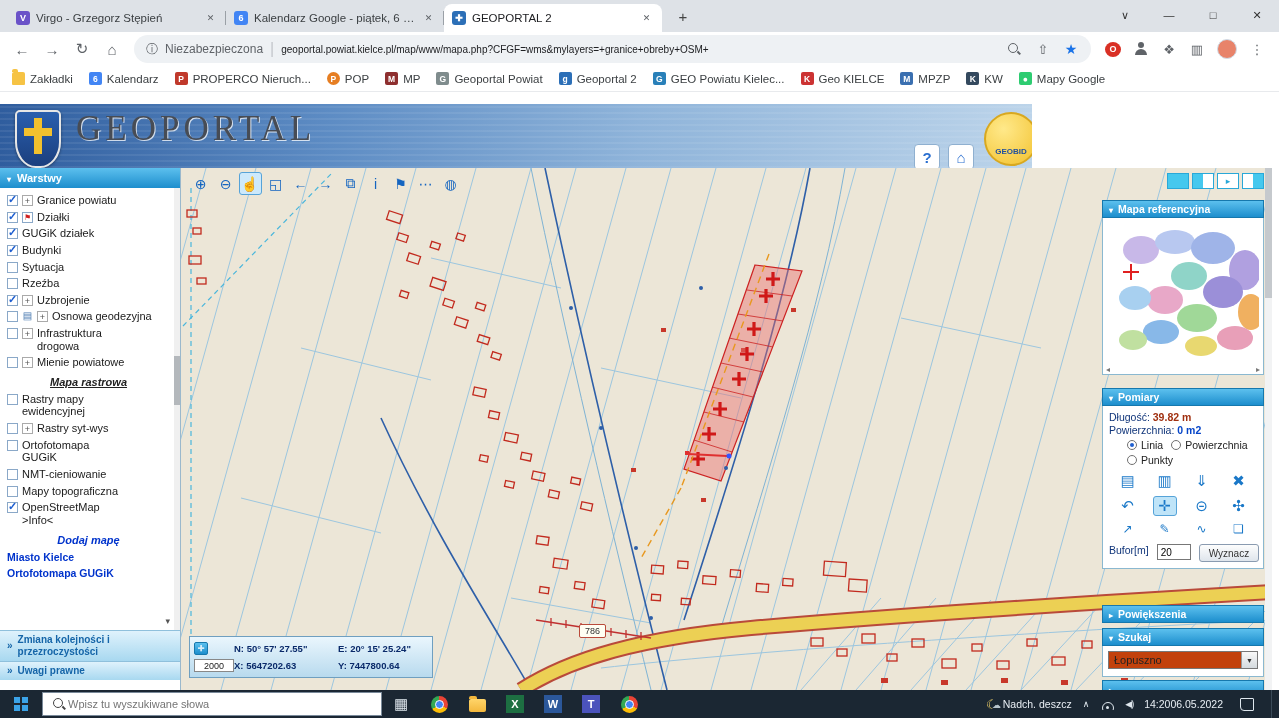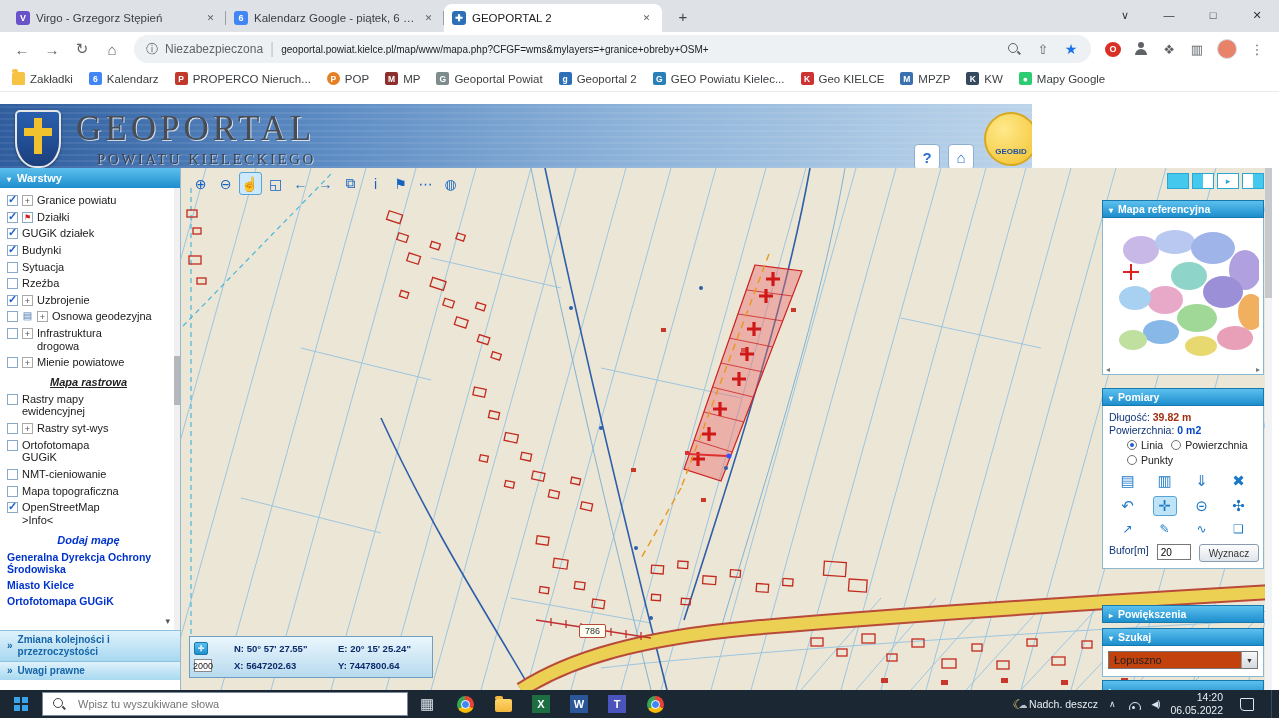--- a/index.html
+++ b/index.html
@@ -104,21 +104,21 @@
   .lic{width:22px;height:16px;border:1px solid #29a8d8;background:#fff;display:flex;align-items:center;justify-content:center}
   .lic.k-v1{background:#45c8ee}
   .lic.k-v2{background:linear-gradient(90deg,#45c8ee 50%,#fff 50%)}
   .lic.k-v3::after{content:"▸";font-size:9px;color:#29a8d8}
   .lic.k-v4{background:linear-gradient(90deg,#fff 50%,#45c8ee 50%)}
   .roadlabel{position:absolute;left:398px;top:456px;width:27px;height:14px;background:#fffef2;border:1px solid #b94a3a;border-radius:2px;font-size:9px;color:#333;display:flex;align-items:center;justify-content:center;z-index:4}
 
   .coordbox{position:absolute;left:8px;bottom:12px;background:linear-gradient(180deg,#eaf6fd,#b8daee);border:1px solid #6f9fc0;padding:4px 6px 4px 4px;display:grid;grid-template-columns:34px 98px 88px;grid-auto-rows:15px;gap:2px 6px;align-items:center;font-size:9.5px;font-weight:bold;color:#0a2a6a;z-index:5}
   .posicon{width:14px;height:13px;background:linear-gradient(180deg,#5cc0ee,#1d8ecd);border:1px solid #1678ad;border-radius:2px;color:#fff;font-size:8px;display:flex;align-items:center;justify-content:center}
   .posicon::before{content:"✛"}
-  .scalebox{width:18px;height:13px;background:#fff;border:1px solid #888;font-size:9px;font-weight:normal;color:#222;display:flex;align-items:center;justify-content:center}
+  .scalebox{width:40px;height:13px;background:#fff;border:1px solid #888;font-size:9px;font-weight:normal;color:#222;display:flex;align-items:center;justify-content:center}
 
   
   .mappanel{position:absolute;left:921px;width:162px;z-index:6}
   .phdr{height:18px;background:linear-gradient(180deg,#5cc0ee,#1d8ecd);border:1px solid #1678ad;color:#fff;font-weight:bold;font-size:10.5px;display:flex;align-items:center;gap:5px;padding:0 6px}
   .pbody{background:#fff;border:1px solid #8ab8d0;border-top:none}
   .refbody{padding:2px;position:relative}
   .refnav{position:absolute;bottom:0;font-size:8px;color:#777}
   .refnav.l{left:3px}.refnav.l::before{content:"◂"}
   .refnav.r{right:3px}.refnav.r::before{content:"▸"}
   .pombody{padding:4px 6px 6px;font-size:10.5px;color:#10357a}
@@ -142,21 +142,21 @@
   .fakesel .dd::before{content:"▼";font-size:7px;color:#333}
 
   .pagescroll{position:absolute;right:0;top:0;width:7px;height:522px;background:#f2f3f4;z-index:9}
   .pagethumb{position:absolute;top:0;width:7px;height:130px;background:#c5c9cd}
 
   
   .taskbar{position:absolute;left:0;top:690px;width:1279px;height:28px;background:#1b2733;display:flex;align-items:center;color:#e8eef4;z-index:20}
   .startbtn{width:42px;height:28px;display:flex;align-items:center;justify-content:center}
   .winlogo{width:14px;height:14px;display:grid;grid-template-columns:6px 6px;grid-template-rows:6px 6px;gap:1.5px}
   .winlogo span{background:#3ba3e8}
-  .tsearch{width:366px;height:24px;background:#fff;display:flex;align-items:center;gap:10px;padding:0 9px;border:1px solid #7a8a9a}
+  .tsearch{width:340px;height:24px;background:#fff;display:flex;align-items:center;gap:0;padding:0 9px;border:1px solid #7a8a9a}
   .tsearch .k-loupe::before{border-color:#444}
   .tsearch .k-loupe::after{background:#444}
   .tsearch input{border:none;outline:none;flex:1;font-size:11px;color:#555;font-family:"Liberation Sans",sans-serif}
   .tbapps{display:flex;align-items:center}
   .tbicon{width:38px;height:28px;display:flex;align-items:center;justify-content:center}
   .appglyph{display:flex;align-items:center;justify-content:center;width:18px;height:18px;font-size:11px;font-weight:bold;color:#fff}
   .appglyph.k-tv{font-size:15px;font-weight:normal;color:#dfe7ee}
   .appglyph.k-chrome{border-radius:50%;background:conic-gradient(#ea4335 0 33%,#fbbc05 0 66%,#34a853 0 100%);position:relative;width:17px;height:17px}
   .appglyph.k-chrome::after{content:"";position:absolute;inset:4px;background:#4285f4;border:1.5px solid #fff;border-radius:50%}
   .appglyph.k-folder{background:linear-gradient(#ffd56a,#f3b73c);height:13px;width:17px;border-radius:2px;margin-top:3px;position:relative}
@@ -167,21 +167,21 @@
   .tray{margin-left:auto;display:flex;align-items:center;gap:11px;padding-right:3px;font-size:10.5px}
   .weather{display:flex;align-items:center;gap:5px}
   .moon{color:#f4d46a;font-size:13px;position:relative}
   .moon::after{content:"☁";position:absolute;left:6px;top:3px;font-size:9px;color:#b8c4cc}
   .caret{font-size:9px;color:#dfe7ee}
   .wifi{width:14px;height:11px;position:relative;overflow:hidden}
   .wifi::before{content:"";position:absolute;left:2px;top:3px;width:10px;height:10px;border:1.5px solid #dfe7ee;border-radius:50%}
   .wifi::after{content:"";position:absolute;left:5.5px;top:7px;width:3px;height:3px;background:#dfe7ee;border-radius:50%}
   .vol{font-size:9px;color:#dfe7ee;letter-spacing:-1px}
   .vol::before{content:"◀)"}
-  .clock{display:flex;flex-direction:column;align-items:flex-end;line-height:1.2;font-size:10.5px}
+  .clock{display:flex;align-items:flex-end;line-height:1.2;font-size:10.5px}
   .notif{width:26px;height:28px;display:flex;align-items:center;justify-content:center}
   .notif::before{content:"";width:12px;height:11px;border:1.5px solid #dfe7ee;border-radius:1px 1px 1px 4px}
   .showdesk{width:5px;height:28px;border-left:1px solid #3a4a58}
 </style>
 </head>
 <body>
 
 <div id="screen">
 
   <div class="tabstrip">
@@ -314,21 +314,20 @@
         <span class="fav" style="background:#2ecc71">●</span>
         <span>Mapy Google</span>
       </div>
     </div>
 
   <div class="appheader">
     <div class="crest">
         <div class="shield"></div>
       </div>
     <div class="apptitle">GEOPORTAL</div>
-    <div class="appsub">POWIATU KIELECKIEGO</div>
     <div class="hdrbtn hdr-help">?</div>
     <div class="hdrbtn hdr-home">⌂</div>
     <div class="geobid">GEOBID</div>
   </div>
 
   <div class="content">
 
     <div class="sidebar">
       <div class="panelhdr">
         <span class="arr"></span>
@@ -434,38 +433,34 @@
 
           <div class="lrow k-layer">
             <span class="cb"></span>
 
             <span class="lbl">NMT-cieniowanie</span>
           </div>
 
           <div class="lrow k-layer">
             <span class="cb"></span>
 
-            <span class="lbl">Mapa topograficzna</span>
+            <span class="lbl">Mapy topograficzna</span>
           </div>
 
           <div class="lrow k-layer">
             <span class="cb on"></span>
 
             <span class="lbl">OpenStreetMap &gt;Info&lt;</span>
           </div>
 
           <div class="lrow k-action">
 
             <span class="lbl">Dodaj mapę</span>
           </div>
 
-          <div class="lrow k-link">
-
-            <span class="lbl">Generalna Dyrekcja Ochrony Środowiska</span>
-          </div>
 
           <div class="lrow k-link">
 
             <span class="lbl">Miasto Kielce</span>
           </div>
 
           <div class="lrow k-link">
 
             <span class="lbl">Ortofotomapa GUGiK</span>
           </div>

